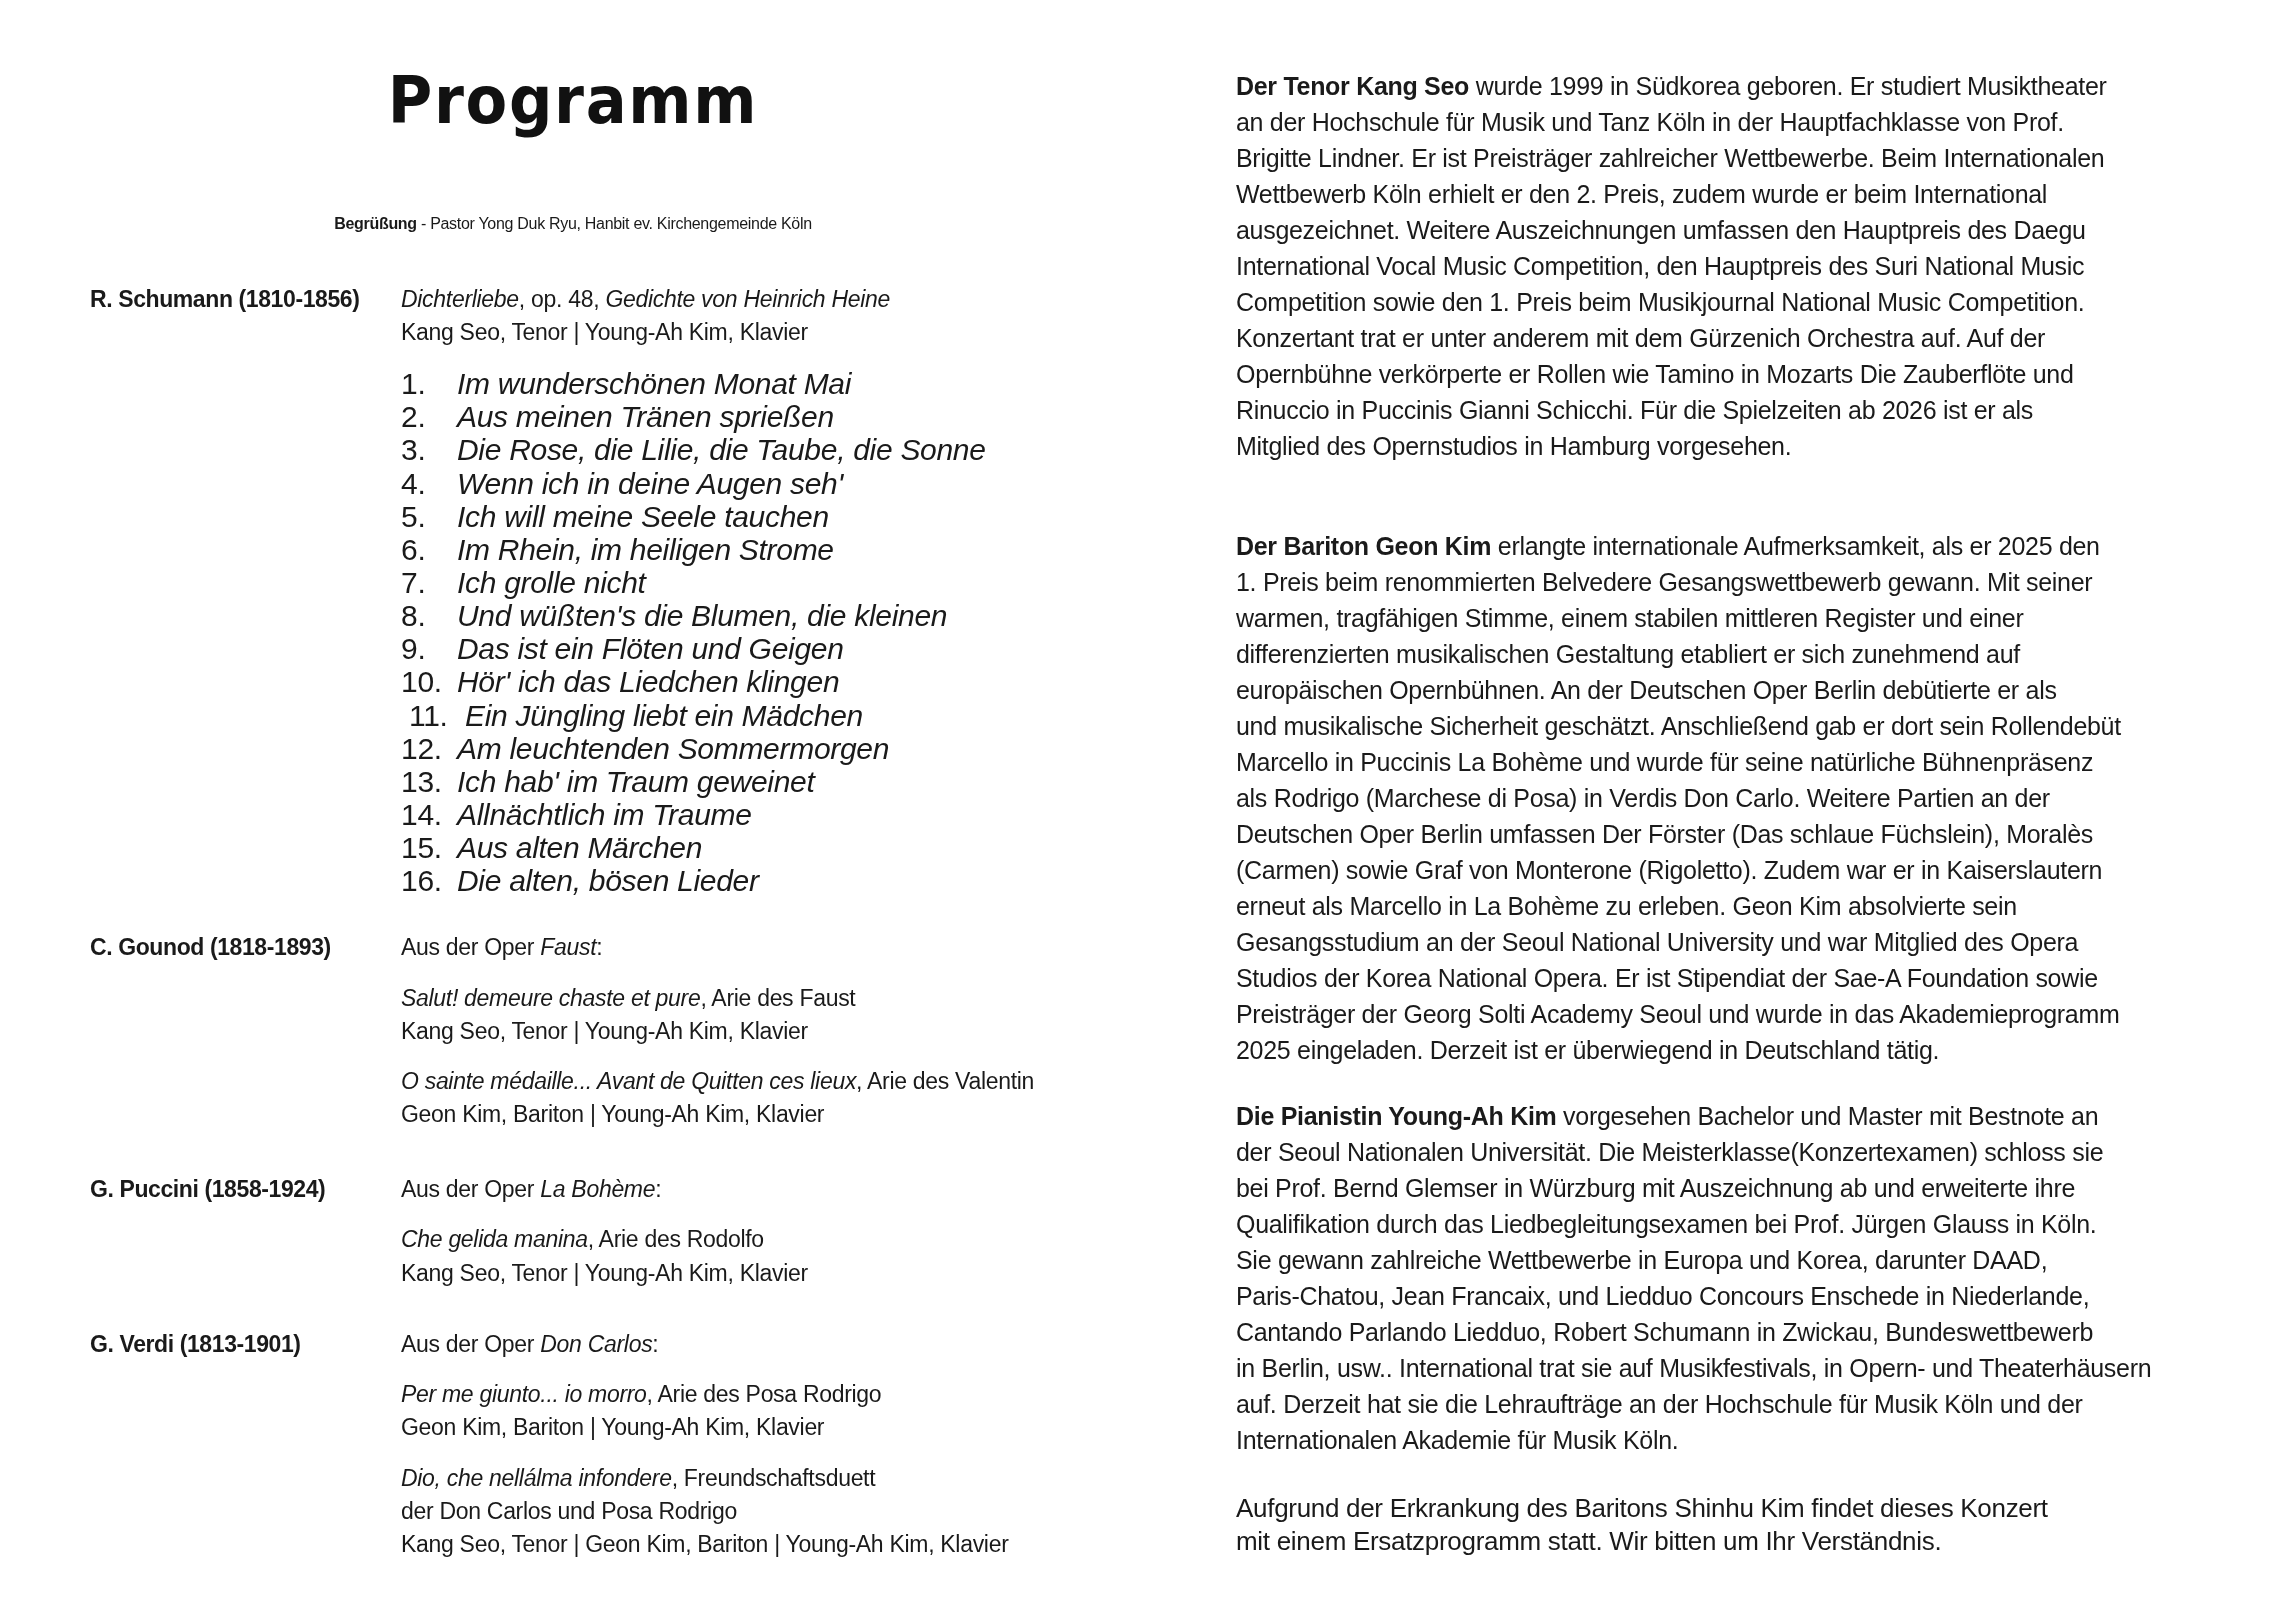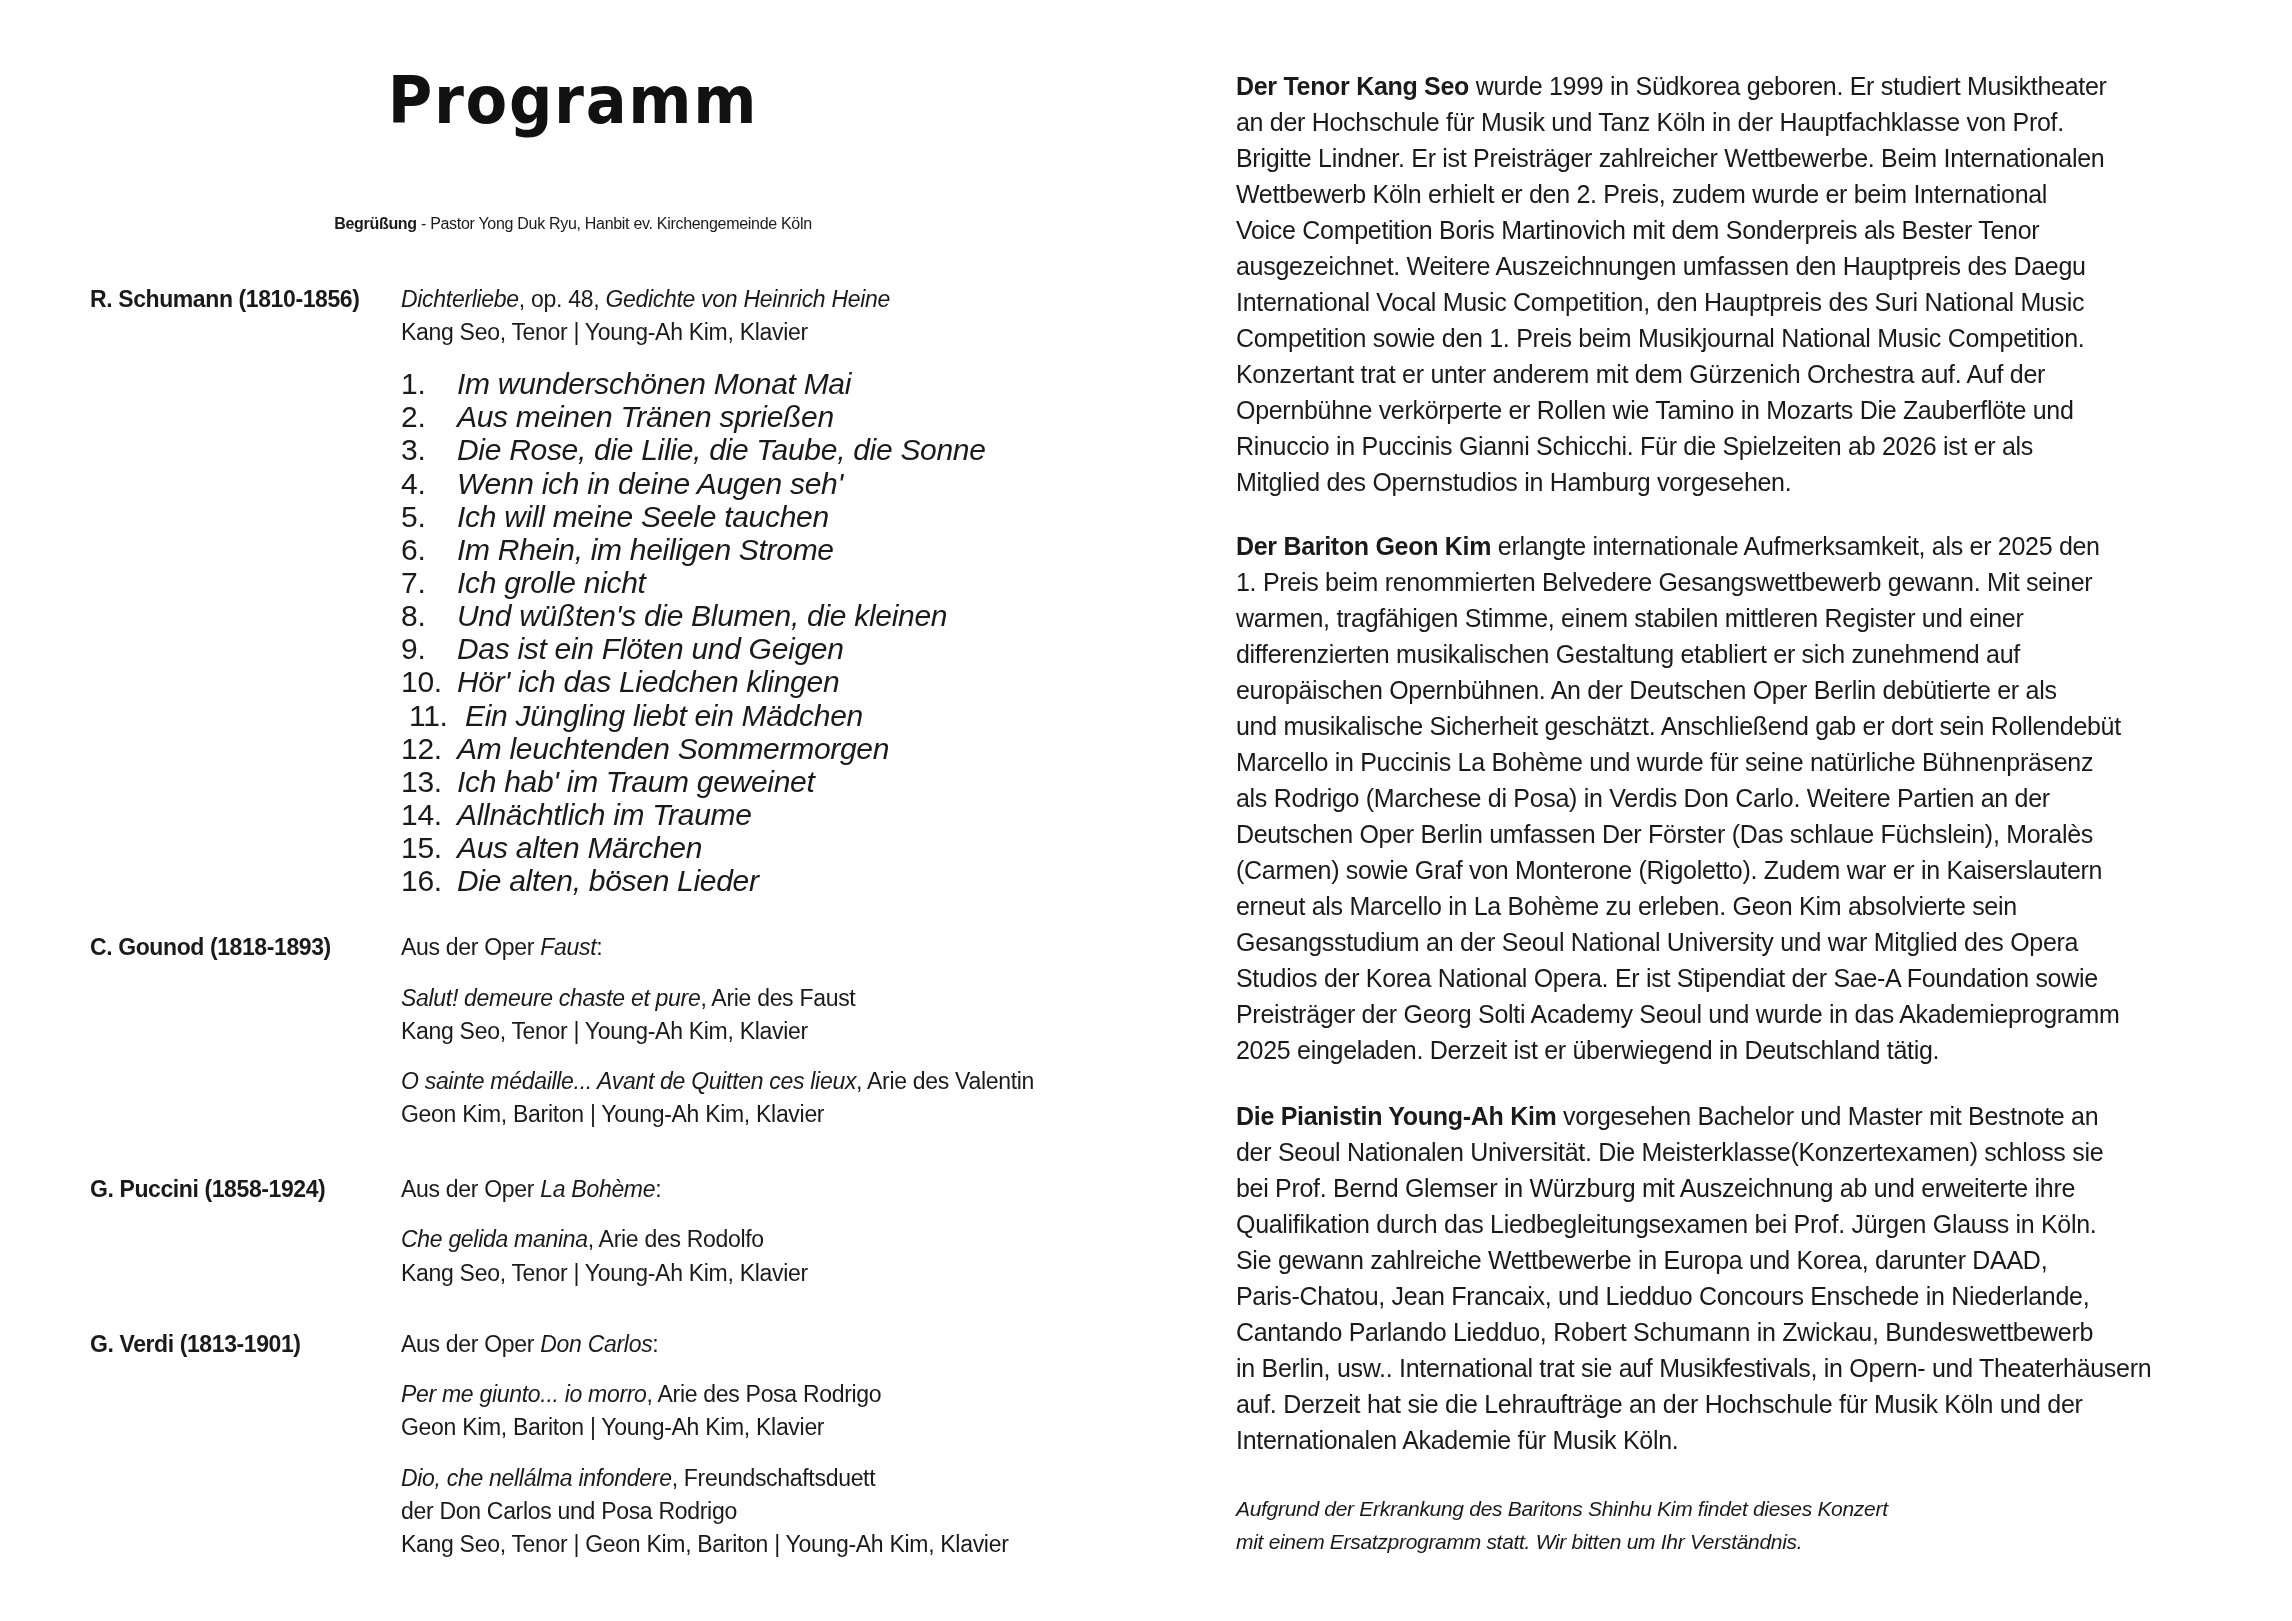--- a/index.html
+++ b/index.html
@@ -35,22 +35,22 @@
   }
   .song .num { display: inline-block; width: 56px; }
   .song .stitle { font-style: italic; }
   .bio {
     left: 1236px; width: 1030px; font-size: 25px; line-height: 36px;
     letter-spacing: -0.3px;
   }
   .bio .line { display: block; white-space: nowrap; }
   .bio b { font-weight: bold; }
   .note {
-    left: 1236px; width: 985px; font-size: 21px; line-height: 33px;
-    font-style: italic; letter-spacing: -0.3px;
+    left: 1236px; width: 985px; font-size: 26px; line-height: 33px;
+    letter-spacing: -0.3px;
   }
   .note .line { display: block; white-space: nowrap; }
 </style>
 </head>
 <body>
 
 <div id="title" class="abs">Programm</div>
 
 <div id="greeting" class="abs"><b>Begrüßung</b><span> - Pastor Yong Duk Ryu, Hanbit ev. Kirchengemeinde Köln</span></div>
 
@@ -95,21 +95,20 @@
 <div class="abs work" style="top:1411px">Geon Kim, Bariton | Young-Ah Kim, Klavier</div>
 <div class="abs work" style="top:1462px"><i>Dio, che nellálma infondere</i><span>, Freundschaftsduett</span></div>
 <div class="abs work" style="top:1495px">der Don Carlos und Posa Rodrigo</div>
 <div class="abs work" style="top:1528px">Kang Seo, Tenor | Geon Kim, Bariton | Young-Ah Kim, Klavier</div>
 
 <div class="abs bio" id="bio-tenor" style="top:68px">
     <span class="line"><b>Der Tenor Kang Seo</b><span> wurde 1999 in Südkorea geboren. Er studiert  Musiktheater</span></span>
     <span class="line">an der Hochschule für  Musik und Tanz Köln in der Hauptfachklasse von Prof.</span>
     <span class="line">Brigitte Lindner. Er ist Preisträger zahlreicher Wettbewerbe. Beim Internationalen</span>
     <span class="line">Wettbewerb Köln erhielt er den 2. Preis, zudem wurde er beim International</span>
-    <span class="line">Voice Competition Boris Martinovich mit dem Sonderpreis als Bester Tenor</span>
     <span class="line">ausgezeichnet. Weitere Auszeichnungen umfassen den Hauptpreis des Daegu</span>
     <span class="line">International Vocal Music Competition, den Hauptpreis des Suri National Music</span>
     <span class="line">Competition sowie den 1. Preis beim Musikjournal National Music Competition.</span>
     <span class="line">Konzertant trat er unter anderem mit dem Gürzenich Orchestra auf. Auf der</span>
     <span class="line">Opernbühne verkörperte er Rollen wie Tamino in Mozarts Die Zauberflöte und</span>
     <span class="line">Rinuccio in Puccinis Gianni Schicchi. Für die Spielzeiten ab 2026 ist er als</span>
     <span class="line">Mitglied des Opernstudios in Hamburg vorgesehen.</span>
   </div>
 <div class="abs bio" id="bio-baritone" style="top:528px">
     <span class="line"><b>Der Bariton Geon Kim</b><span> erlangte internationale Aufmerksamkeit, als er 2025 den</span></span>

